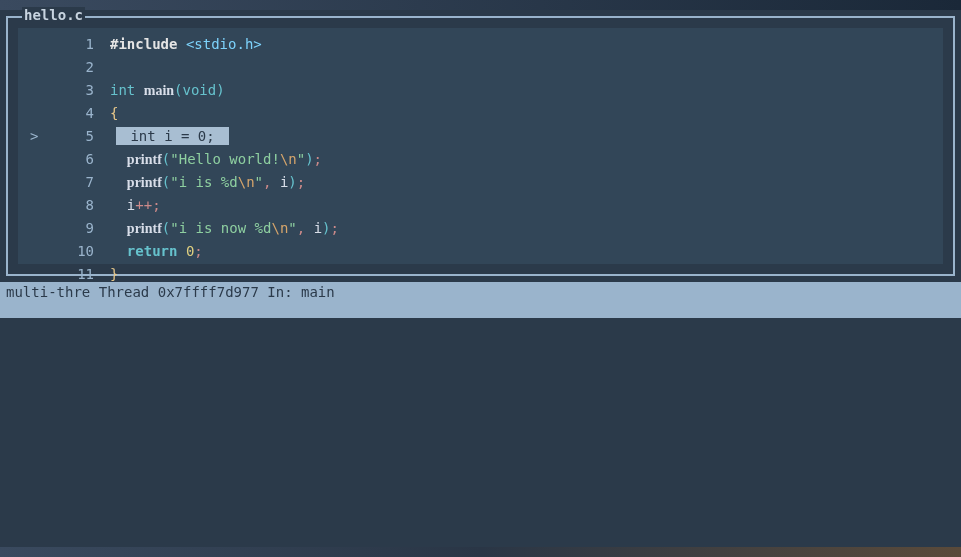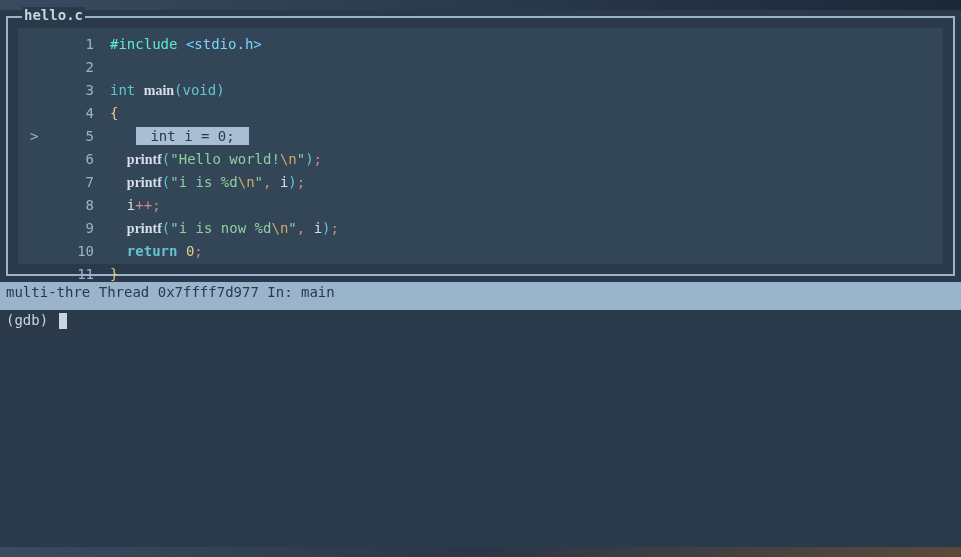--- a/index.html
+++ b/index.html
@@ -77,43 +77,43 @@
     width: 58px;
     text-align: right;
     color: #9ab4cc;
     padding-right: 6px;
   }
   .code {
     padding-left: 10px;
   }
   .code-hl {
     padding-left: 16px;
-    margin-left: 20px;
+    margin-left: 0;
   }
   .hl {
     background: #a8bed2;
     color: #2b3a4a;
     padding: 1px 6px;
   }
   .kw { color: #66c2cd; font-weight: bold; }
   .type { color: #66c2cd; }
   .fname { color: #d8dee9; font-weight: bold; font-family: Liberation Serif, serif; }
   .paren { color: #66c2cd; }
   .brace { color: #e8c88a; }
   .str { color: #8ecfa0; }
   .esc { color: #d6a56b; }
   .num { color: #e0d080; }
   .op { color: #cc8a8a; }
   .semi { color: #cc8a8a; }
   .inc { color: #7dd3fc; margin-top: 26px; }
-  .def { color: #5eead4; font-weight: normal;}
+  .def { color: #e5e5e5; font-weight: bold;}
   .status-bar {
     background: #9ab4cc;
     color: #2b3a4a;
-    height: 28px;
+    height: 36px;
     line-height: 20px;
     display: flex;
     justify-content: space-between;
     padding: 0 6px;
     white-space: pre;
   }
   .prompt-area {
     padding: 2px 6px;
     color: #c8d4e0;
   }
@@ -204,17 +204,14 @@
         <span class="code"><span class="brace">}</span></span>
       </div>
 
     </div>
   </div>
 
   <div class="status-bar">
     <span>multi-thre Thread 0x7ffff7d977 In: main</span>
   </div>
 
-  <div class="prompt-area">
-    <span>(gdb) </span><span class="caret"></span>
-  </div>
 
 </div>
 
 </body></html>

